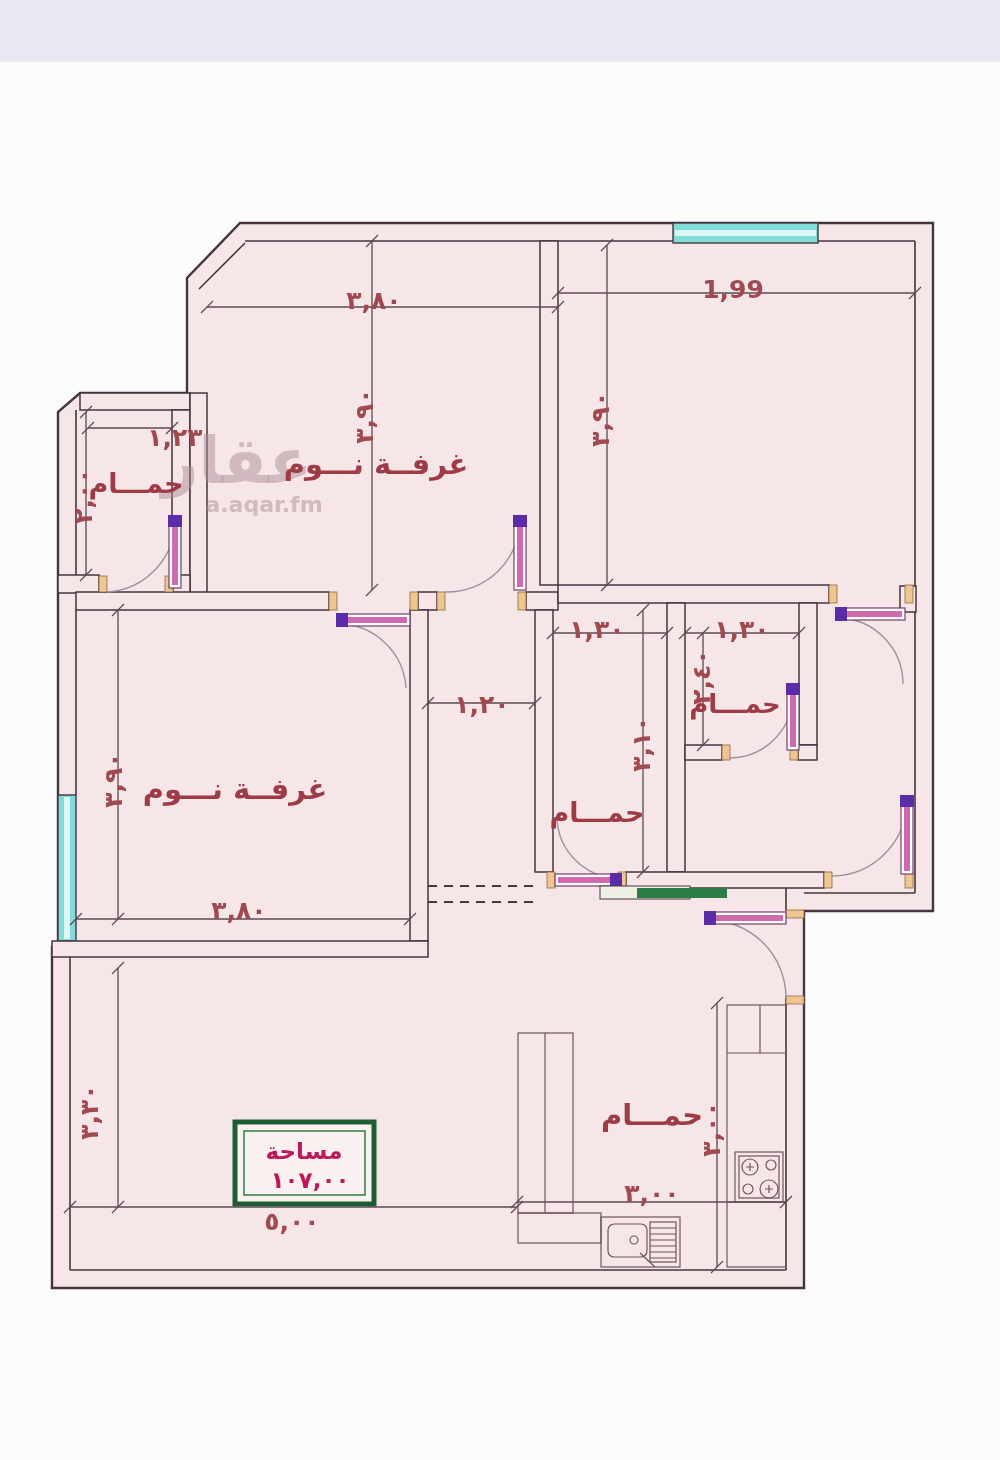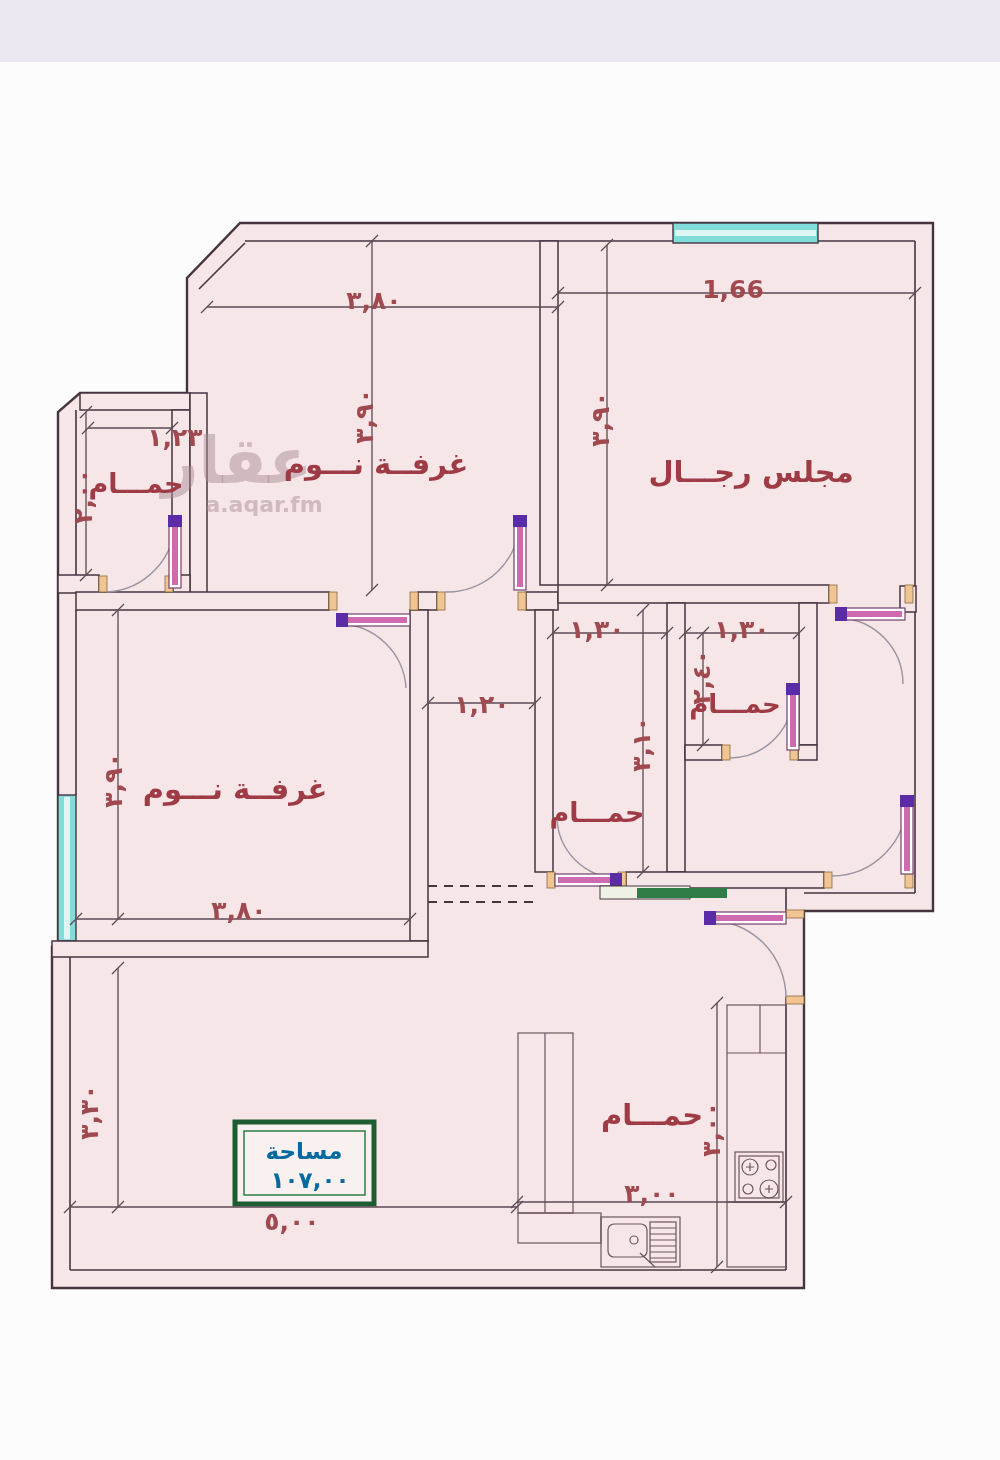--- a/index.html
+++ b/index.html
@@ -18,21 +18,21 @@
   .cap{fill:#5b2ca8}
   .fix{stroke:#6b565e;stroke-width:1.2;fill:none}
   .dash{stroke:#46353f;stroke-width:2;stroke-dasharray:9 7;fill:none}
   .win{fill:#82dcda;stroke:#46353f;stroke-width:1.4}
   .winstripe{fill:#ddf5f3;stroke:none}
   .lbl{position:absolute;transform:translate(-50%,-50%);white-space:nowrap;
        color:#9e3b45;font-weight:bold;font-size:29px;z-index:5;direction:rtl;}
   .dim{position:absolute;transform:translate(-50%,-50%);white-space:nowrap;
        color:#a04a50;font-weight:bold;font-size:25px;z-index:5;}
   .rot{transform:translate(-50%,-50%) rotate(-90deg);}
-  .areaT{font-size:23px;color:#0369a1;font-weight:bold;}
+  .areaT{font-size:23px;color:#be185d;font-weight:bold;}
   .wm{position:absolute;transform:translate(-50%,-50%);color:rgba(170,140,150,0.5);
       font-weight:bold;z-index:4;white-space:nowrap;}
 </style>
 </head>
 <body>
 
 <div id="canvas">
   <div id="topstrip" style="background:#ece8f1"></div>
 
   <svg width="1000" height="1460" viewBox="0 0 1000 1460">
@@ -218,33 +218,32 @@
       M422,709 L434,697 M529,709 L541,697
       M70,925 L82,913 M404,925 L416,913 M112,616 L124,604 M112,925 L124,913
       M112,974 L124,962 M112,1213 L124,1201 M64,1213 L76,1201 M511,1213 L523,1201
       M511,1208 L523,1196 M780,1208 L792,1196 M711,1009 L723,997 M711,1273 L723,1261"></path>
   </svg>
 
   <span class="wm" style="left:237px;top:461px;font-size:64px;">عقار</span>
   <span class="wm" style="left:248px;top:504px;font-size:22px;padding-left:32px;">a.aqar.fm</span>
 
   <span class="lbl" style="left:376px;top:464px;">غرفــة نـــوم</span>
-  <span class="lbl" style="left:751px;top:472px;">مجلس رجـــال</span>
   <span class="lbl" style="left:136px;top:483px;font-size:27px;">حمـــام</span>
   <span class="lbl" style="left:235px;top:789px;">غرفــة نـــوم</span>
   <span class="lbl" style="left:597px;top:812px;font-size:27px;">حمـــام</span>
   <span class="lbl" style="left:735px;top:704px;font-size:26px;">حمـــام</span>
   <span class="lbl" style="left:652px;top:1115px;">حمـــام</span>
 
   <span class="lbl areaT" style="left:304px;top:1151px;">مساحة</span>
   <span class="lbl areaT" style="left:310px;top:1180px;">١٠٧,٠٠</span>
 
   <span class="dim" style="left:374px;top:300px;">٣,٨٠</span>
   <span class="dim rot" style="left:364px;top:416px;">٣,٩٠</span>
-  <span class="dim" style="left:733px;top:289px;">1,66</span>
+  <span class="dim" style="left:733px;top:289px;">1,99</span>
   <span class="dim rot" style="left:600px;top:419px;">٣,٩٠</span>
   <span class="dim" style="left:131px;top:437px;margin-left:44px;">١,٢٣</span>
   <span class="dim rot" style="left:83px;top:496px;">٢,٠٠</span>
   <span class="dim" style="left:597px;top:629px;">١,٣٠</span>
   <span class="dim rot" style="left:641px;top:744px;">٣,١٠</span>
   <span class="dim" style="left:742px;top:629px;">١,٣٠</span>
   <span class="dim rot" style="left:701px;top:677px;">٢,٤٠</span>
   <span class="dim" style="left:482px;top:704px;">١,٢٠</span>
   <span class="dim" style="left:239px;top:910px;">٣,٨٠</span>
   <span class="dim rot" style="left:113px;top:780px;">٣,٩٠</span>

